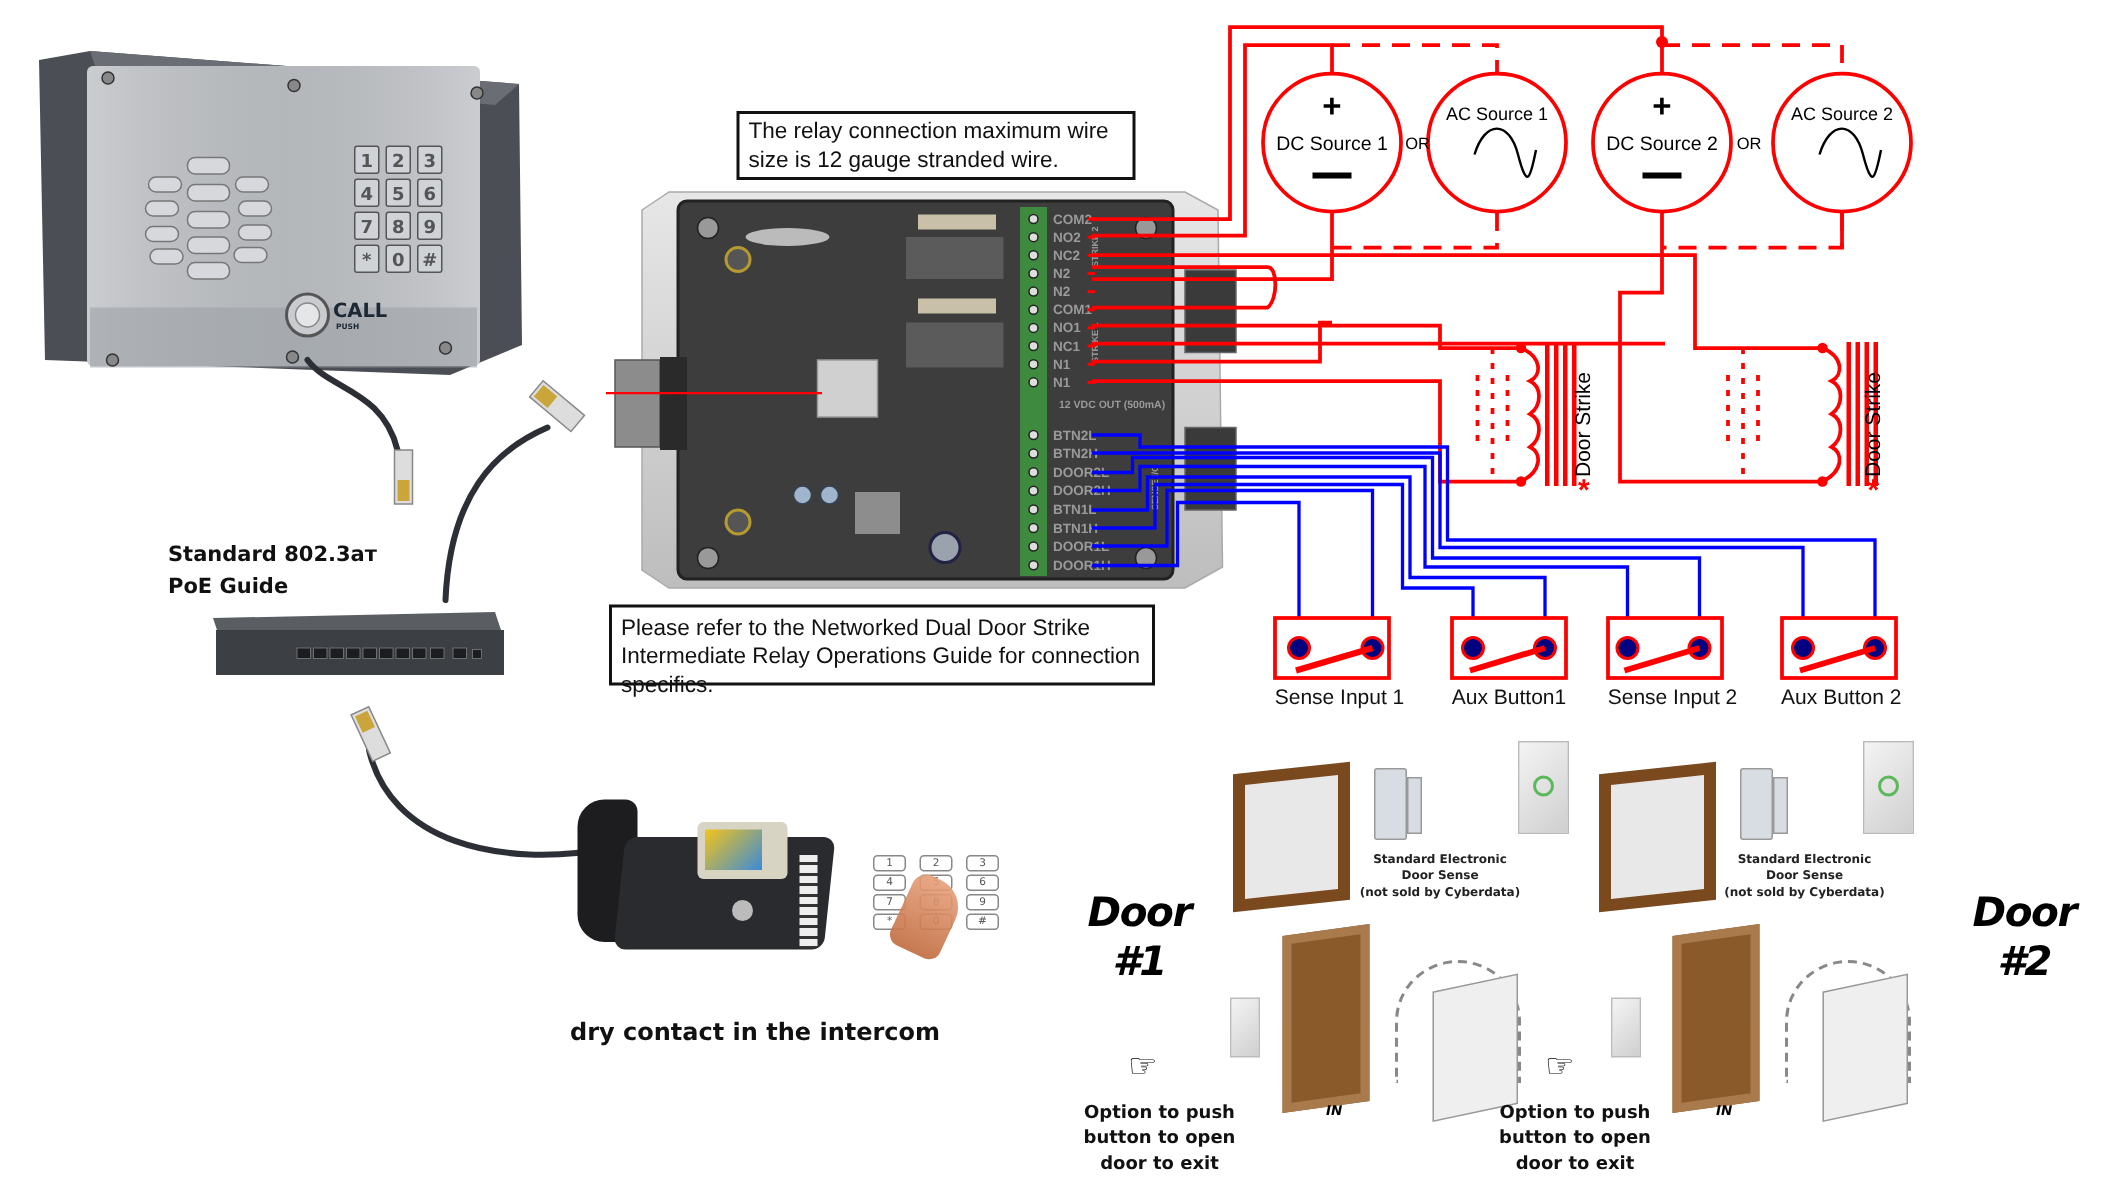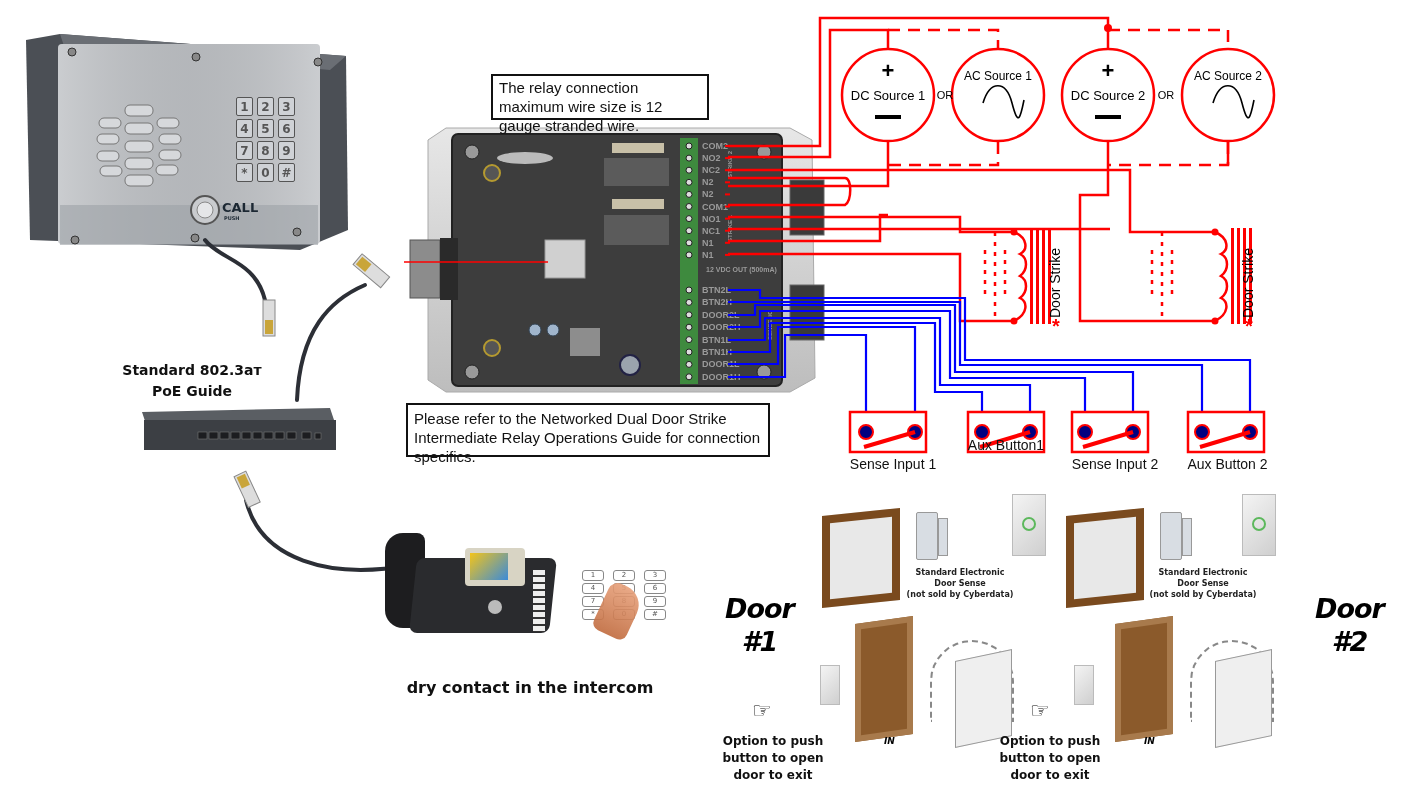--- a/index.html
+++ b/index.html
@@ -1,20 +1,20 @@
 <!DOCTYPE html>
 <html><head>
 <meta charset="utf-8">
 <style>
   html,body{margin:0;padding:0;background:#fff;}
   body{width:1405px;height:801px;position:relative;overflow:hidden;font-family:"Liberation Sans",sans-serif;}
   .abs{position:absolute;}
   svg{position:absolute;left:0;top:0;}
   .note{position:absolute;border:2px solid #111;background:#fff;font-family:"Liberation Sans",sans-serif;font-size:15px;line-height:19px;color:#111;padding:2px 6px;box-sizing:border-box;}
-  .bold-label{position:absolute;font-family:"DejaVu Sans",sans-serif;font-weight:bold;color:#111;text-align:center;}
+  .bold-label{position:absolute;font-family:"DejaVu Sans",sans-serif;font-weight:bold;color:#111;}
   .door-title{position:absolute;font-family:"DejaVu Sans",sans-serif;font-weight:bold;font-style:italic;font-size:27px;line-height:33px;text-align:center;color:#000;letter-spacing:-1px;}
   .small-caption{position:absolute;font-family:"DejaVu Sans",sans-serif;font-weight:bold;font-size:8px;line-height:11px;text-align:center;color:#222;}
   .caption{position:absolute;font-family:"DejaVu Sans",sans-serif;font-weight:bold;font-size:12px;line-height:17px;text-align:center;color:#111;}
   .switch-label{position:absolute;font-family:"Liberation Sans",sans-serif;font-size:14px;color:#111;text-align:center;}
   .term{font-family:"Liberation Sans",sans-serif;font-weight:bold;font-size:9px;fill:#9a9a9a;}
 </style>
 </head>
 <body>
 
 <svg width="1405" height="801">
@@ -299,21 +299,21 @@
       </g>
       <g>
         <rect x="1188" y="412" width="76" height="40" fill="#fff" stroke="#ff0000" stroke-width="2.5"></rect>
         <circle cx="1202" cy="432" r="7" fill="#000080" stroke="#ff0000" stroke-width="2"></circle>
         <circle cx="1250" cy="432" r="7" fill="#000080" stroke="#ff0000" stroke-width="2"></circle>
         <line x1="1200" y1="447" x2="1250" y2="432" stroke="#ff0000" stroke-width="4"></line>
       </g>
     </g>
 </svg>
 
-<div class="note" style="left:491px;top:74px;width:218px;height:46px;">
+<div class="note" style="left:491px;top:74px;width:266px;height:46px;">
   <span>The relay connection maximum wire size is 12 gauge stranded wire.</span>
 </div>
 <div class="note" style="left:406px;top:403px;width:364px;height:54px;padding-top:4px;">
   <span>Please refer to the Networked Dual Door Strike Intermediate Relay Operations Guide for connection specifics.</span>
 </div>
 
 <div class="abs" style="left:236px;top:97px;width:62px;" id="intercom-keypad">
     <div style="position: absolute; width: 17px; height: 19px; background: rgb(207, 210, 214); border: 1px solid rgb(85, 85, 85); border-radius: 2px; font: bold 12px / 19px &quot;DejaVu Sans&quot;, sans-serif; color: rgb(85, 85, 85); text-align: center; box-sizing: border-box; left: 0px; top: 0px;">1</div>
     <div style="position: absolute; width: 17px; height: 19px; background: rgb(207, 210, 214); border: 1px solid rgb(85, 85, 85); border-radius: 2px; font: bold 12px / 19px &quot;DejaVu Sans&quot;, sans-serif; color: rgb(85, 85, 85); text-align: center; box-sizing: border-box; left: 21px; top: 0px;">2</div>
     <div style="position: absolute; width: 17px; height: 19px; background: rgb(207, 210, 214); border: 1px solid rgb(85, 85, 85); border-radius: 2px; font: bold 12px / 19px &quot;DejaVu Sans&quot;, sans-serif; color: rgb(85, 85, 85); text-align: center; box-sizing: border-box; left: 42px; top: 0px;">3</div>
@@ -329,21 +329,21 @@
   </div>
 <div class="abs" style="left:222px;top:201px;font-family:'DejaVu Sans',sans-serif;font-weight:bold;font-size:13px;line-height:13px;color:#1c2833;">CALL</div>
 <div class="abs" style="left:224px;top:215px;font-family:'DejaVu Sans',sans-serif;font-weight:bold;font-size:5px;color:#1c2833;">PUSH</div>
 
 <div class="bold-label" style="left:112px;top:360px;width:160px;font-size:14px;line-height:21px;">
   <div>Standard 802.3aт</div>
   <div>PoE Guide</div>
 </div>
 
 <div class="switch-label" style="left:838px;top:456px;width:110px;">Sense Input 1</div>
-<div class="switch-label" style="left:956px;top:437px;width:100px;">Aux Button1</div>
+<div class="switch-label" style="left:956px;top:456px;width:100px;">Aux Button1</div>
 <div class="switch-label" style="left:1060px;top:456px;width:110px;">Sense Input 2</div>
 <div class="switch-label" style="left:1175px;top:456px;width:105px;">Aux Button 2</div>
 
 <div class="abs" style="left:385px;top:528px;width:175px;height:110px;">
   <div style="position:absolute;left:0;top:5px;width:40px;height:95px;background:#1d1d1f;border-radius:18px 8px 8px 18px;"></div>
   <div style="position:absolute;left:28px;top:30px;width:140px;height:75px;background:#2a2b2e;border-radius:8px;transform:skewX(-6deg);"></div>
   <div style="position:absolute;left:80px;top:20px;width:60px;height:38px;background:#d8d4c4;border-radius:4px;">
     <div style="position:absolute;left:5px;top:5px;width:38px;height:27px;background:linear-gradient(135deg,#f3c41a,#3b8bd9);"></div>
   </div>
   <div style="position:absolute;left:148px;top:42px;width:12px;height:62px;background:repeating-linear-gradient(#eee 0 5px,#333 5px 7px);"></div>

